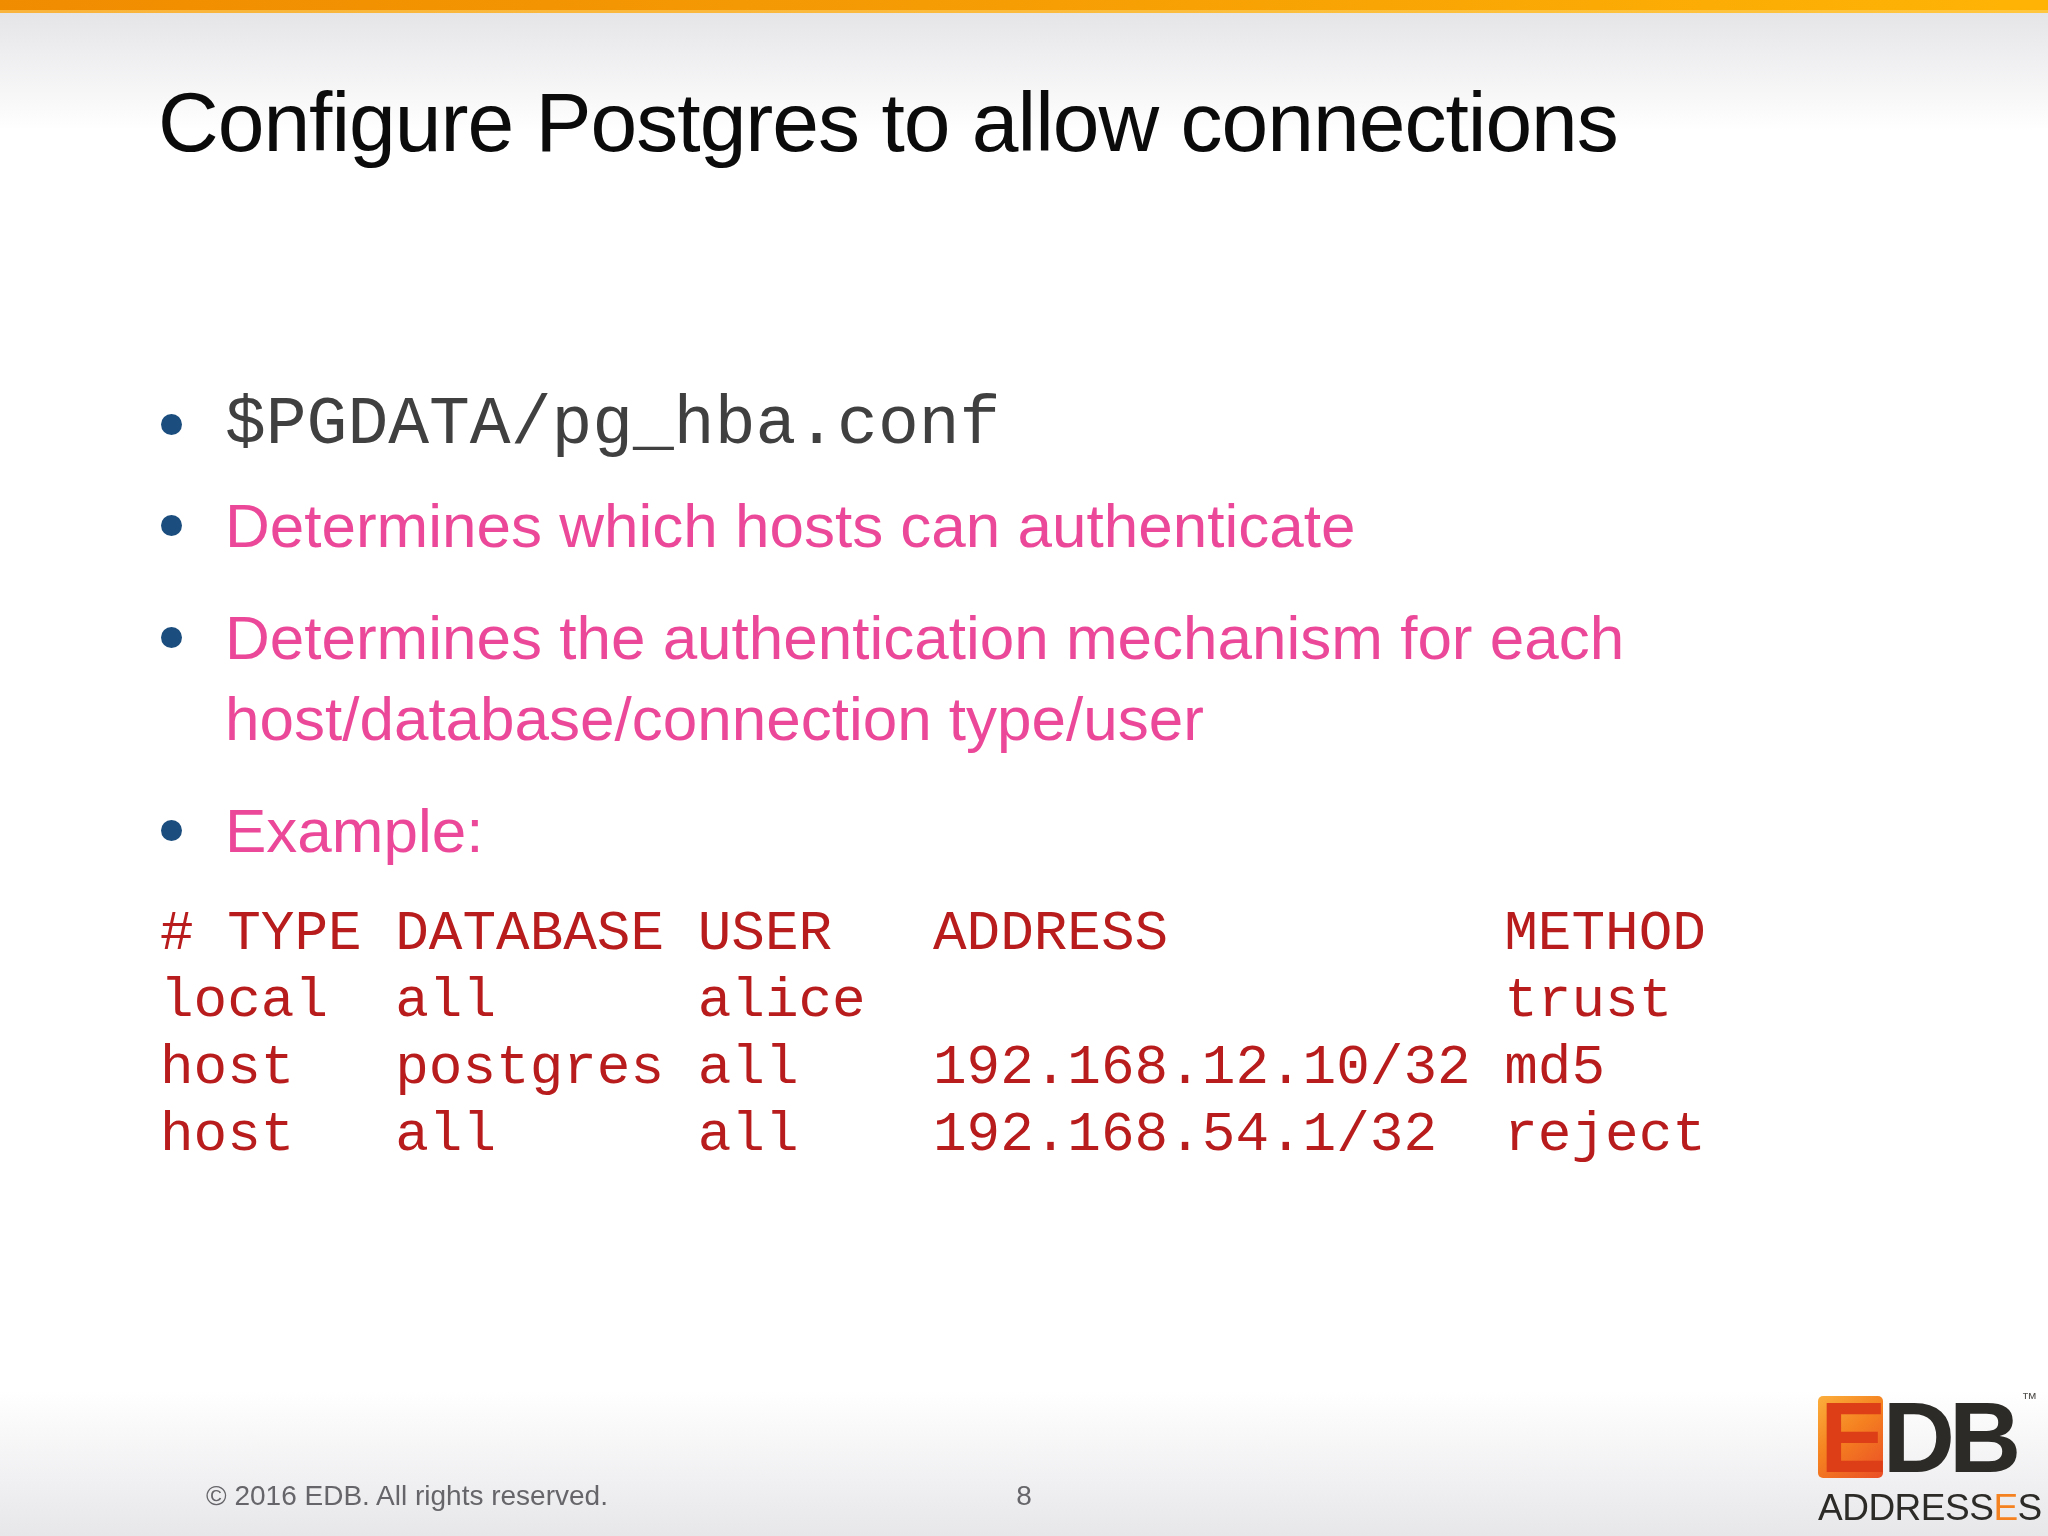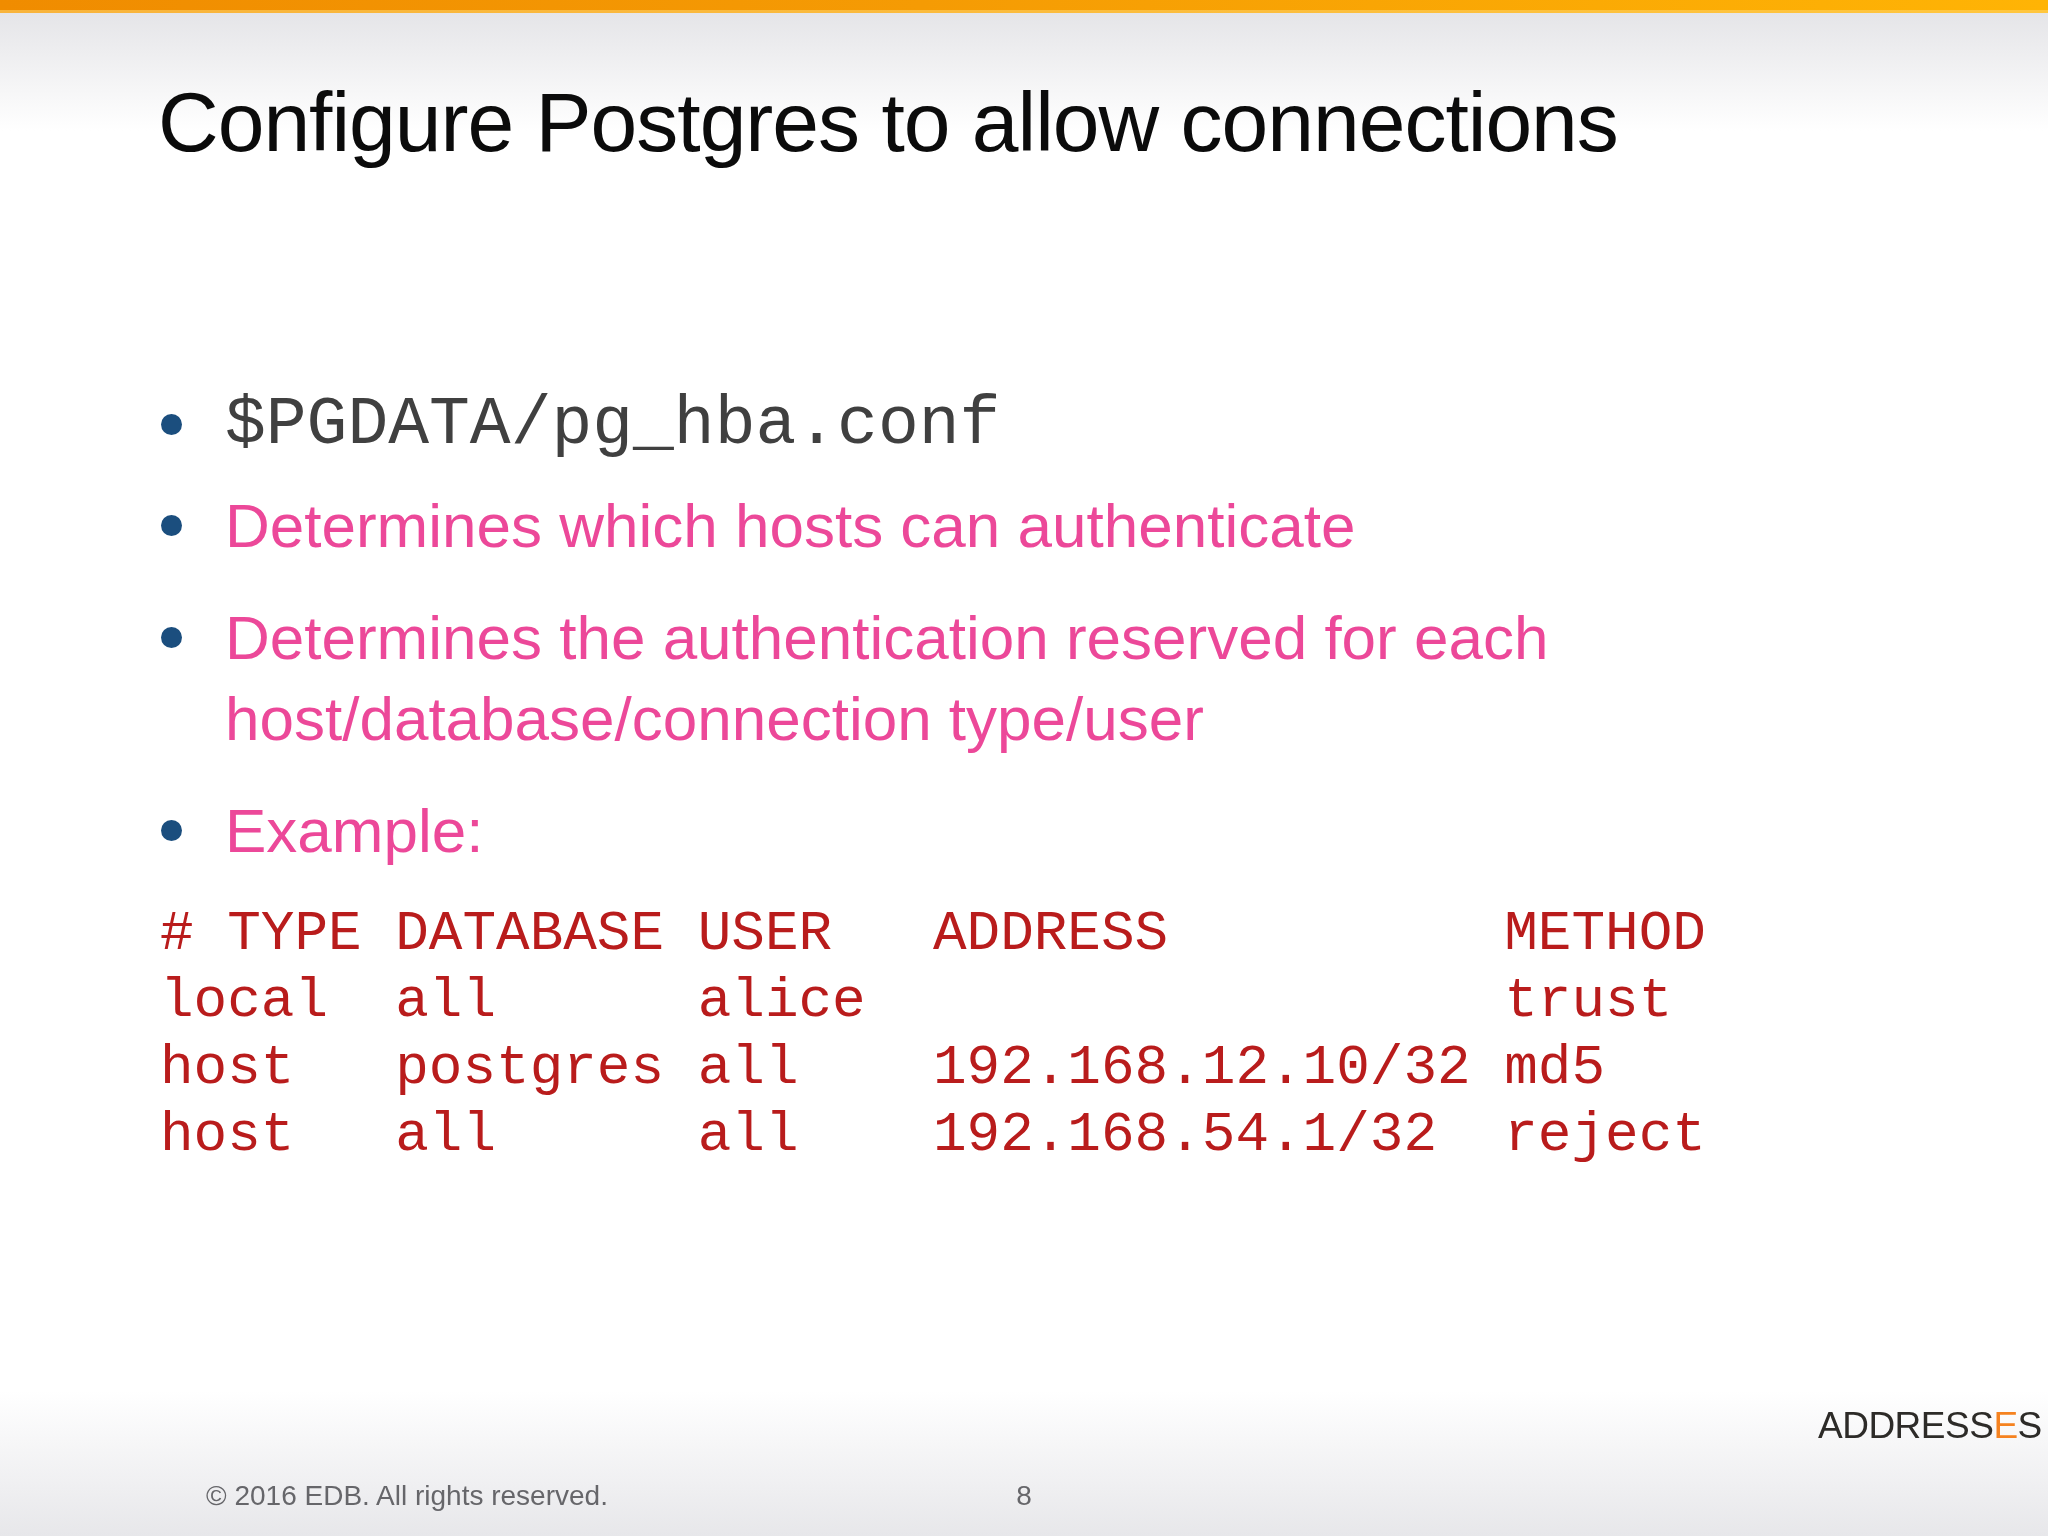--- a/index.html
+++ b/index.html
@@ -168,33 +168,34 @@
     <li class="bullet-item b1 mono-bullet">
       <span class="dot"></span>
       <span class="btext">$PGDATA/pg_hba.conf</span>
     </li>
     <li class="bullet-item b2">
       <span class="dot"></span>
       <span class="btext">Determines which hosts can authenticate</span>
     </li>
     <li class="bullet-item b3">
       <span class="dot"></span>
-      <span class="btext">Determines the authentication reserved for each host/database/connection type/user</span>
+      <span class="btext">Determines the authentication mechanism for each host/database/connection type/user</span>
     </li>
     <li class="bullet-item b4">
       <span class="dot"></span>
       <span class="btext">Example:</span>
     </li>
   </ul>
 
   <pre class="code"># TYPE DATABASE USER   ADDRESS          METHOD
 local  all      alice                   trust
 host   postgres all    192.168.12.10/32 md5
 host   all      all    192.168.54.1/32  reject</pre>
 
   <div class="copyright">© 2016 EDB. All rights reserved.</div>
   <div class="page-num">8</div>
 
   <div class="logo">
+    <div class="edb-row"><span class="edb-e">E</span><span class="edb-db">DB</span><span class="tm">™</span></div>
     <div class="postgres-row"><span>ADDRESS</span><span class="pg-e">E</span><span>S</span></div>
   </div>
 
 </div>
 
 </body></html>

